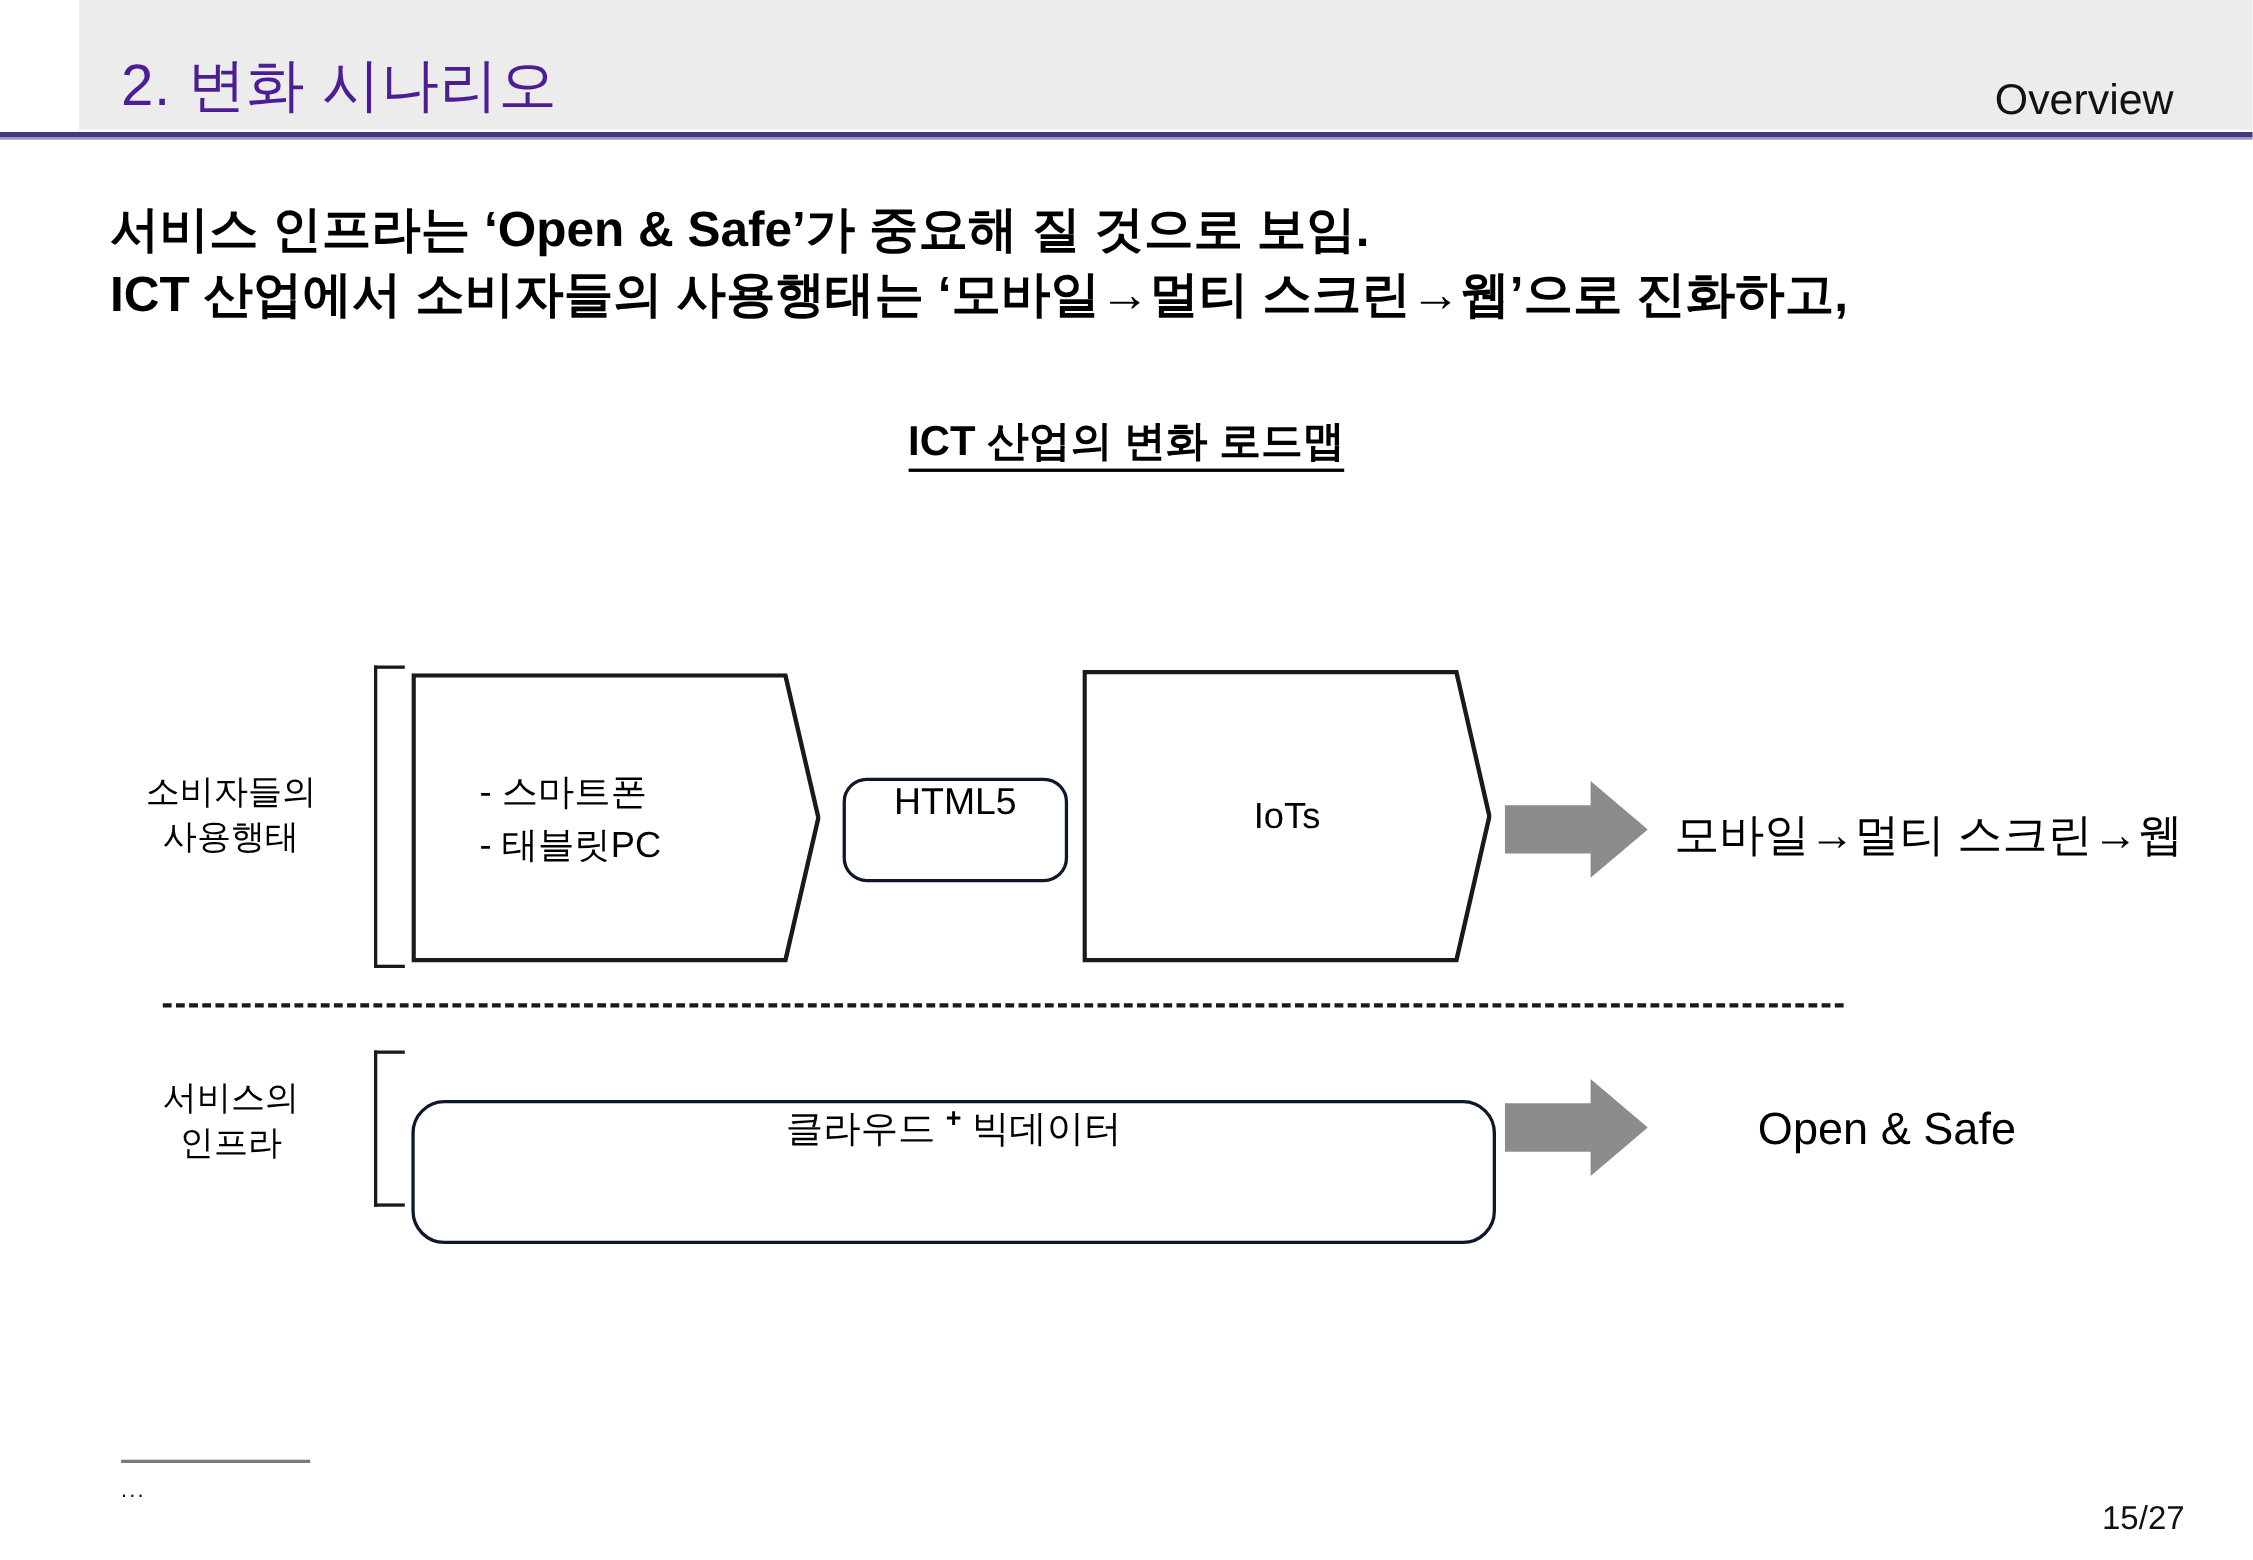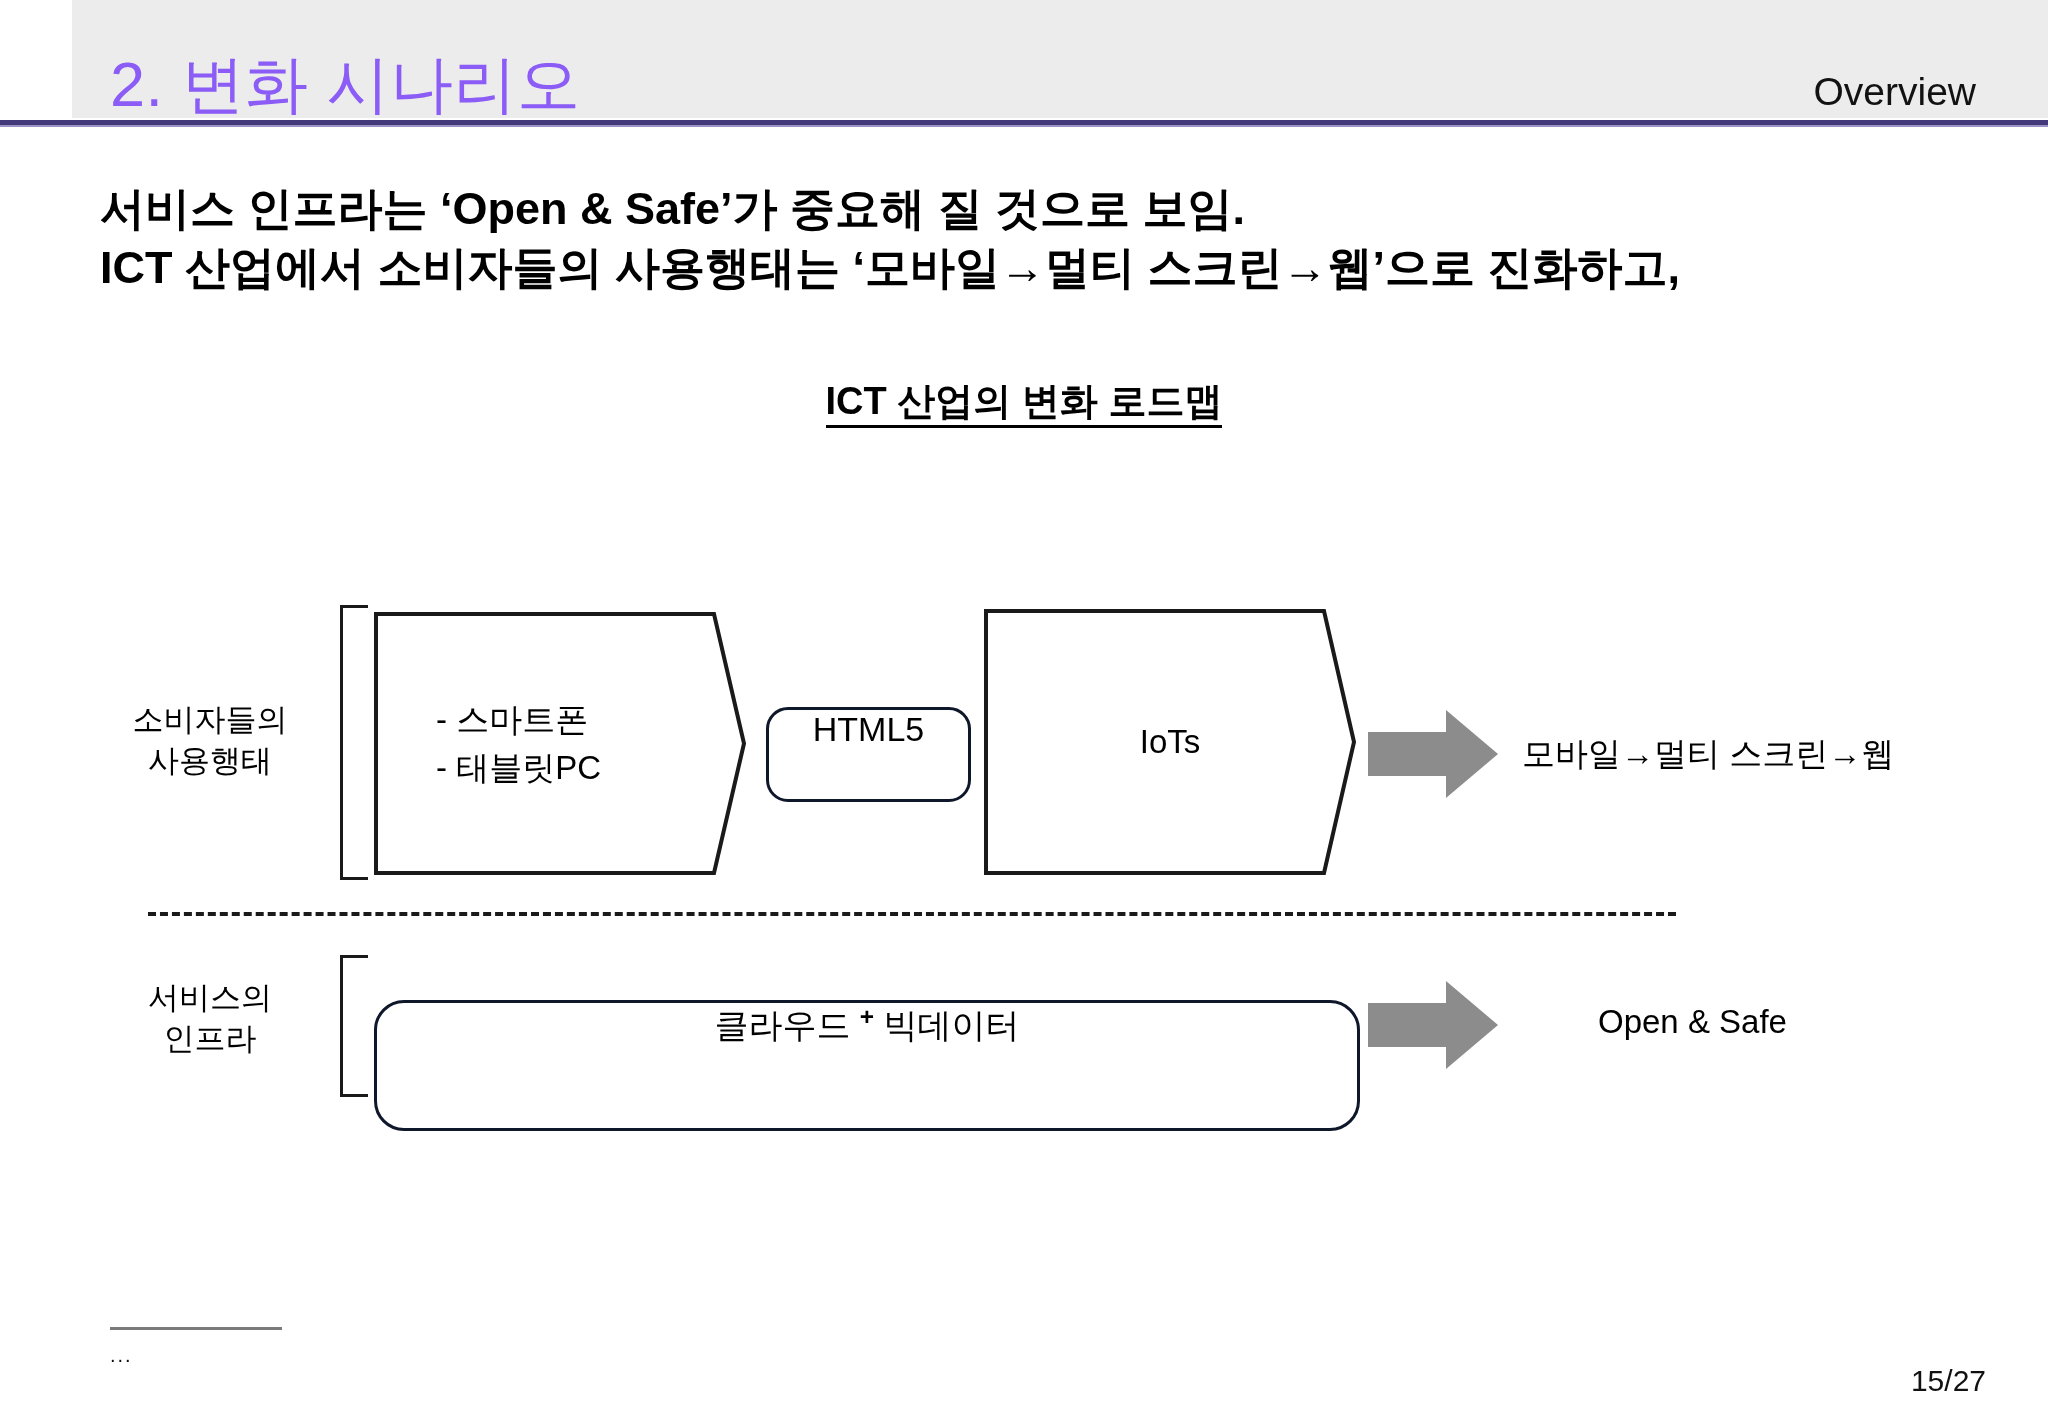--- a/index.html
+++ b/index.html
@@ -24,22 +24,22 @@
     left: 72px;
     top: 0px;
     width: 1976px;
     height: 118px;
     background: #ececec;
   }
   .header-title {
     position: absolute;
     left: 110px;
     top: 42px;
-    font-size: 63px;
-    color: #8b5cf6;
+    font-size: 53px;
+    color: #4c1d95;
     letter-spacing: 0.5px;
     white-space: nowrap;
   }
   .header-right {
     position: absolute;
     right: 72px;
     top: 70px;
     font-size: 39px;
     color: #121212;
     white-space: nowrap;
@@ -138,21 +138,21 @@
     font-size: 34px;
     color: #000;
     white-space: nowrap;
   }
 
   .gray-arrow { position: absolute; }
   .gray-arrow svg { display: block; }
 
   .out-text {
     position: absolute;
-    font-size: 33px;
+    font-size: 41px;
     color: #000;
     white-space: nowrap;
   }
 
   .dash-sep {
     position: absolute;
     border-top: 4px dashed #1a1a1a;
     height: 0;
   }
 

